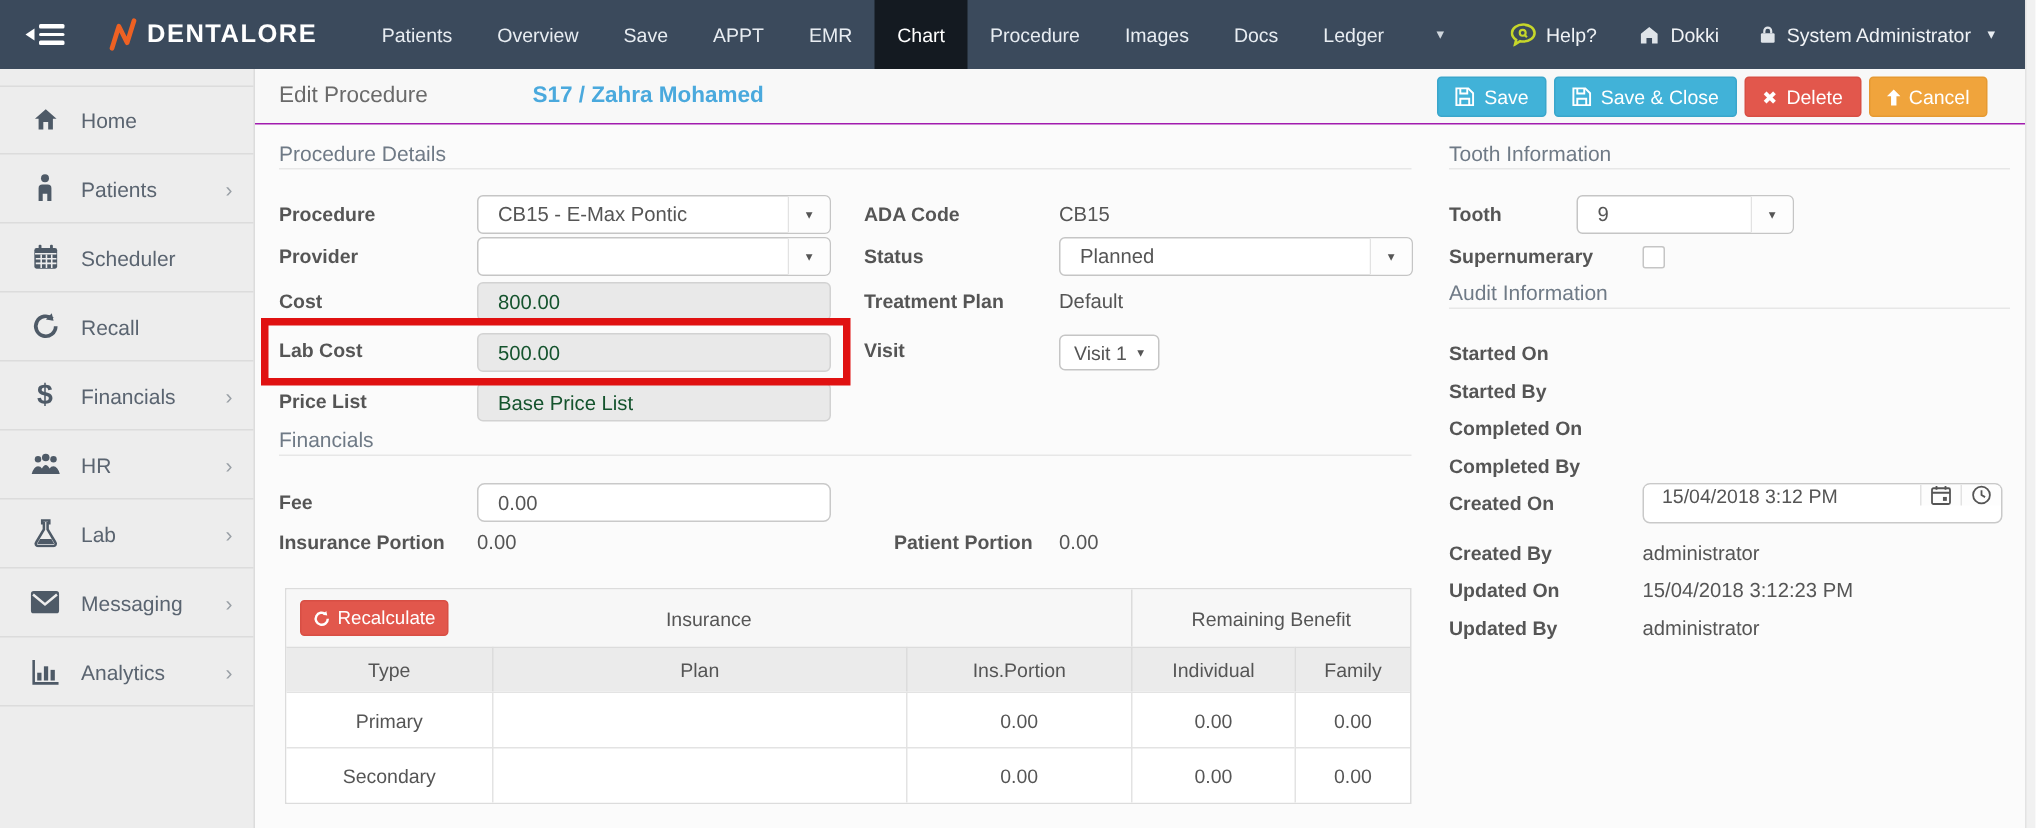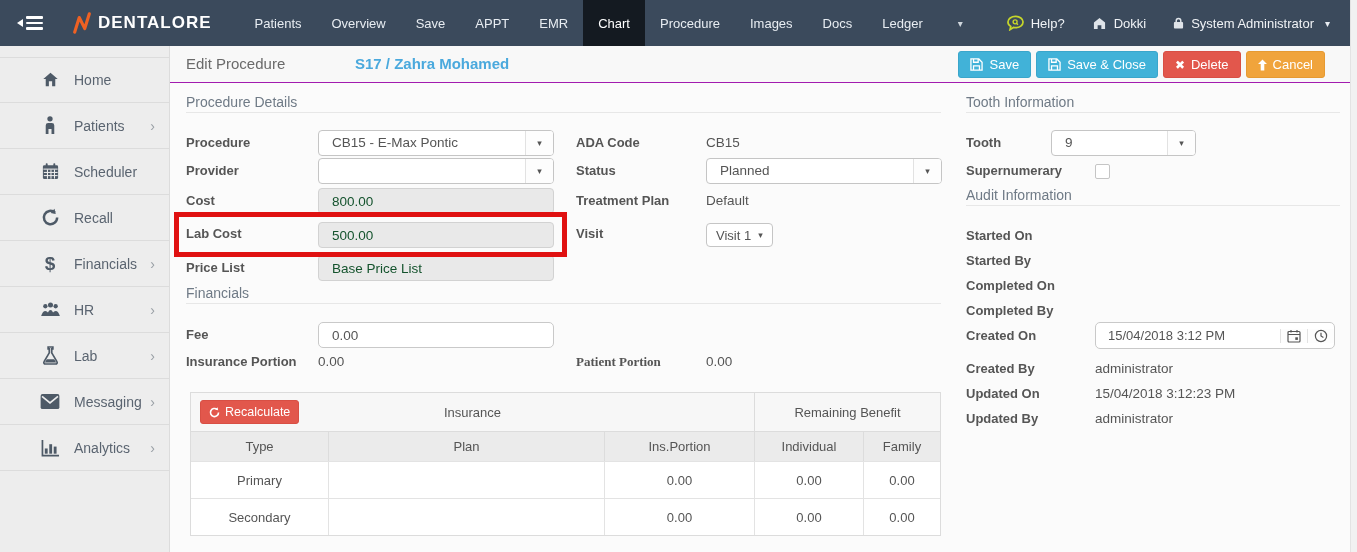--- a/index.html
+++ b/index.html
@@ -23,21 +23,21 @@
   .nav-right { display:flex; align-items:center; margin-left:auto; margin-right:20px; gap:27px; }
   .nav-right .cluster { display:flex; align-items:center; gap:7px; font-size:13px; color:#f0f3f6; cursor:pointer; }
   .nav-right svg { display:block; }
   .nav-caret { font-size:10px; color:#e8edf2; margin-left:4px; }
 
   
   .scroll-strip { position:absolute; top:0; right:0; width:7px; height:552px; background:#f1f1f1; border-left:1px solid #e3e3e3; }
 
   
   .sidebar { position:absolute; top:46px; left:0; width:170px; height:506px; background:#ededed; border-right:1px solid #dcdcdc; padding-top:11px; }
-  .side-item { position:relative; height:46px; display:flex; align-items:center; border-bottom:1px solid #dcdcdc; cursor:pointer;padding-left:20px; }
+  .side-item { position:relative; height:46px; display:flex; align-items:center; border-bottom:1px solid #dcdcdc; cursor:pointer; }
   .side-item:first-child { border-top:1px solid #dcdcdc; }
   .side-ico { width:24px; margin-left:18px; display:flex; justify-content:center; align-items:center; color:#4e5a67; }
   .side-label { margin-left:12px; font-size:14px; color:#5a6470; }
   .side-chev { position:absolute; right:14px; font-size:14px; color:#9aa0a6; }
   .dollar { font-size:19px; font-weight:bold; color:#4e5a67; }
 
   
   .main { position:absolute; top:46px; left:170px; width:1180px; height:506px; background:#fbfbfb; }
   .page-header { position:absolute; top:0; left:0; width:1180px; height:37px; background:#f8f8f8; border-bottom:1px solid #a21caf; }
   .page-title { position:absolute; left:16px; top:0; line-height:36px; font-size:15px; color:#6a6a6a; }
@@ -76,21 +76,21 @@
   .t-group.g1 { grid-column:1/4; }
   .t-group.g2 { grid-column:4/6; border-left:1px solid #dcdcdc; }
   .t-colhead { height:30px; background:#ebebeb; border-top:1px solid #dcdcdc; }
   .t-cell { height:37px; background:#fff; border-top:1px solid #e3e3e3; }
   .bl { border-left:1px solid #e3e3e3; }
   .blh { border-left:1px solid #dcdcdc; }
   .btn-recalc { position:absolute; left:9px; top:50%; transform:translateY(-50%); display:flex; align-items:center; gap:5px; background:#e2574c; border:1px solid #d84f44; color:#fff; font-size:12.5px; padding:4px 8px; border-radius:3px; cursor:pointer; }
 
   
   .checkbox { position:absolute; width:15px; height:15px; background:#fff; border:1px solid #c5c5c5; border-radius:2px; cursor:pointer; }
-  .date-group { position:absolute; left:925px; top:276px; height:27px; display:flex; align-items:center; border:1px solid #c9c9c9; border-radius:5px; background:#fff; overflow:hidden; }
+  .date-group { position:absolute; left:925px; top:276px; height:27px; display:flex; align-items:flex-start; border:1px solid #c9c9c9; border-radius:5px; background:#fff; overflow:hidden; }
   .date-input { width:184px; border:none; outline:none; font-size:13px; color:#555; padding-left:12px; font-family:inherit; background:#fff; }
   .icon-btn { width:27px; display:flex; align-items:center; justify-content:center; border-left:1px solid #e2e2e2; background:#fdfdfd; cursor:pointer; }
 </style>
 </head>
 <body>
 
 <div id="app">
 
   <div class="navbar">
     <div class="nav-collapse">
@@ -324,21 +324,21 @@
     </span>
 
     <span class="section-title" style="left:16px; top:239px;">Financials</span>
     <div class="hairline" style="left:16px; top:257px; width:755px;"></div>
 
     <span class="flabel" style="left:16px; top:276px;">Fee</span>
     <input class="txt-edit" style="left: 148px; top: 276px;" value="0.00">
 
     <span class="flabel" style="left:16px; top:303px;">Insurance Portion</span>
     <span class="fvalue" style="left:148px; top:303px;">0.00</span>
-    <span class="flabel" style="left:406px; top:303px;font-family:Liberation Serif, serif;">Patient Portion</span>
+    <span class="flabel" style="left:426px; top:303px;">Patient Portion</span>
     <span class="fvalue" style="left:536px; top:303px;">0.00</span>
 
     <div class="ins-table">
       <div class="tc t-group g1">
         <span class="btn-recalc">
           <svg width="11" height="11" viewBox="0 0 12 12">
               <path d="M10.4 6 a4.4 4.4 0 1 1 -1.5-3.3" fill="none" stroke="#fff" stroke-width="1.8"></path>
               <path d="M9.3 0.4 l0.7 3.2 -3.2-0.5 Z" fill="#fff"></path>
             </svg>
           <span>Recalculate</span>

